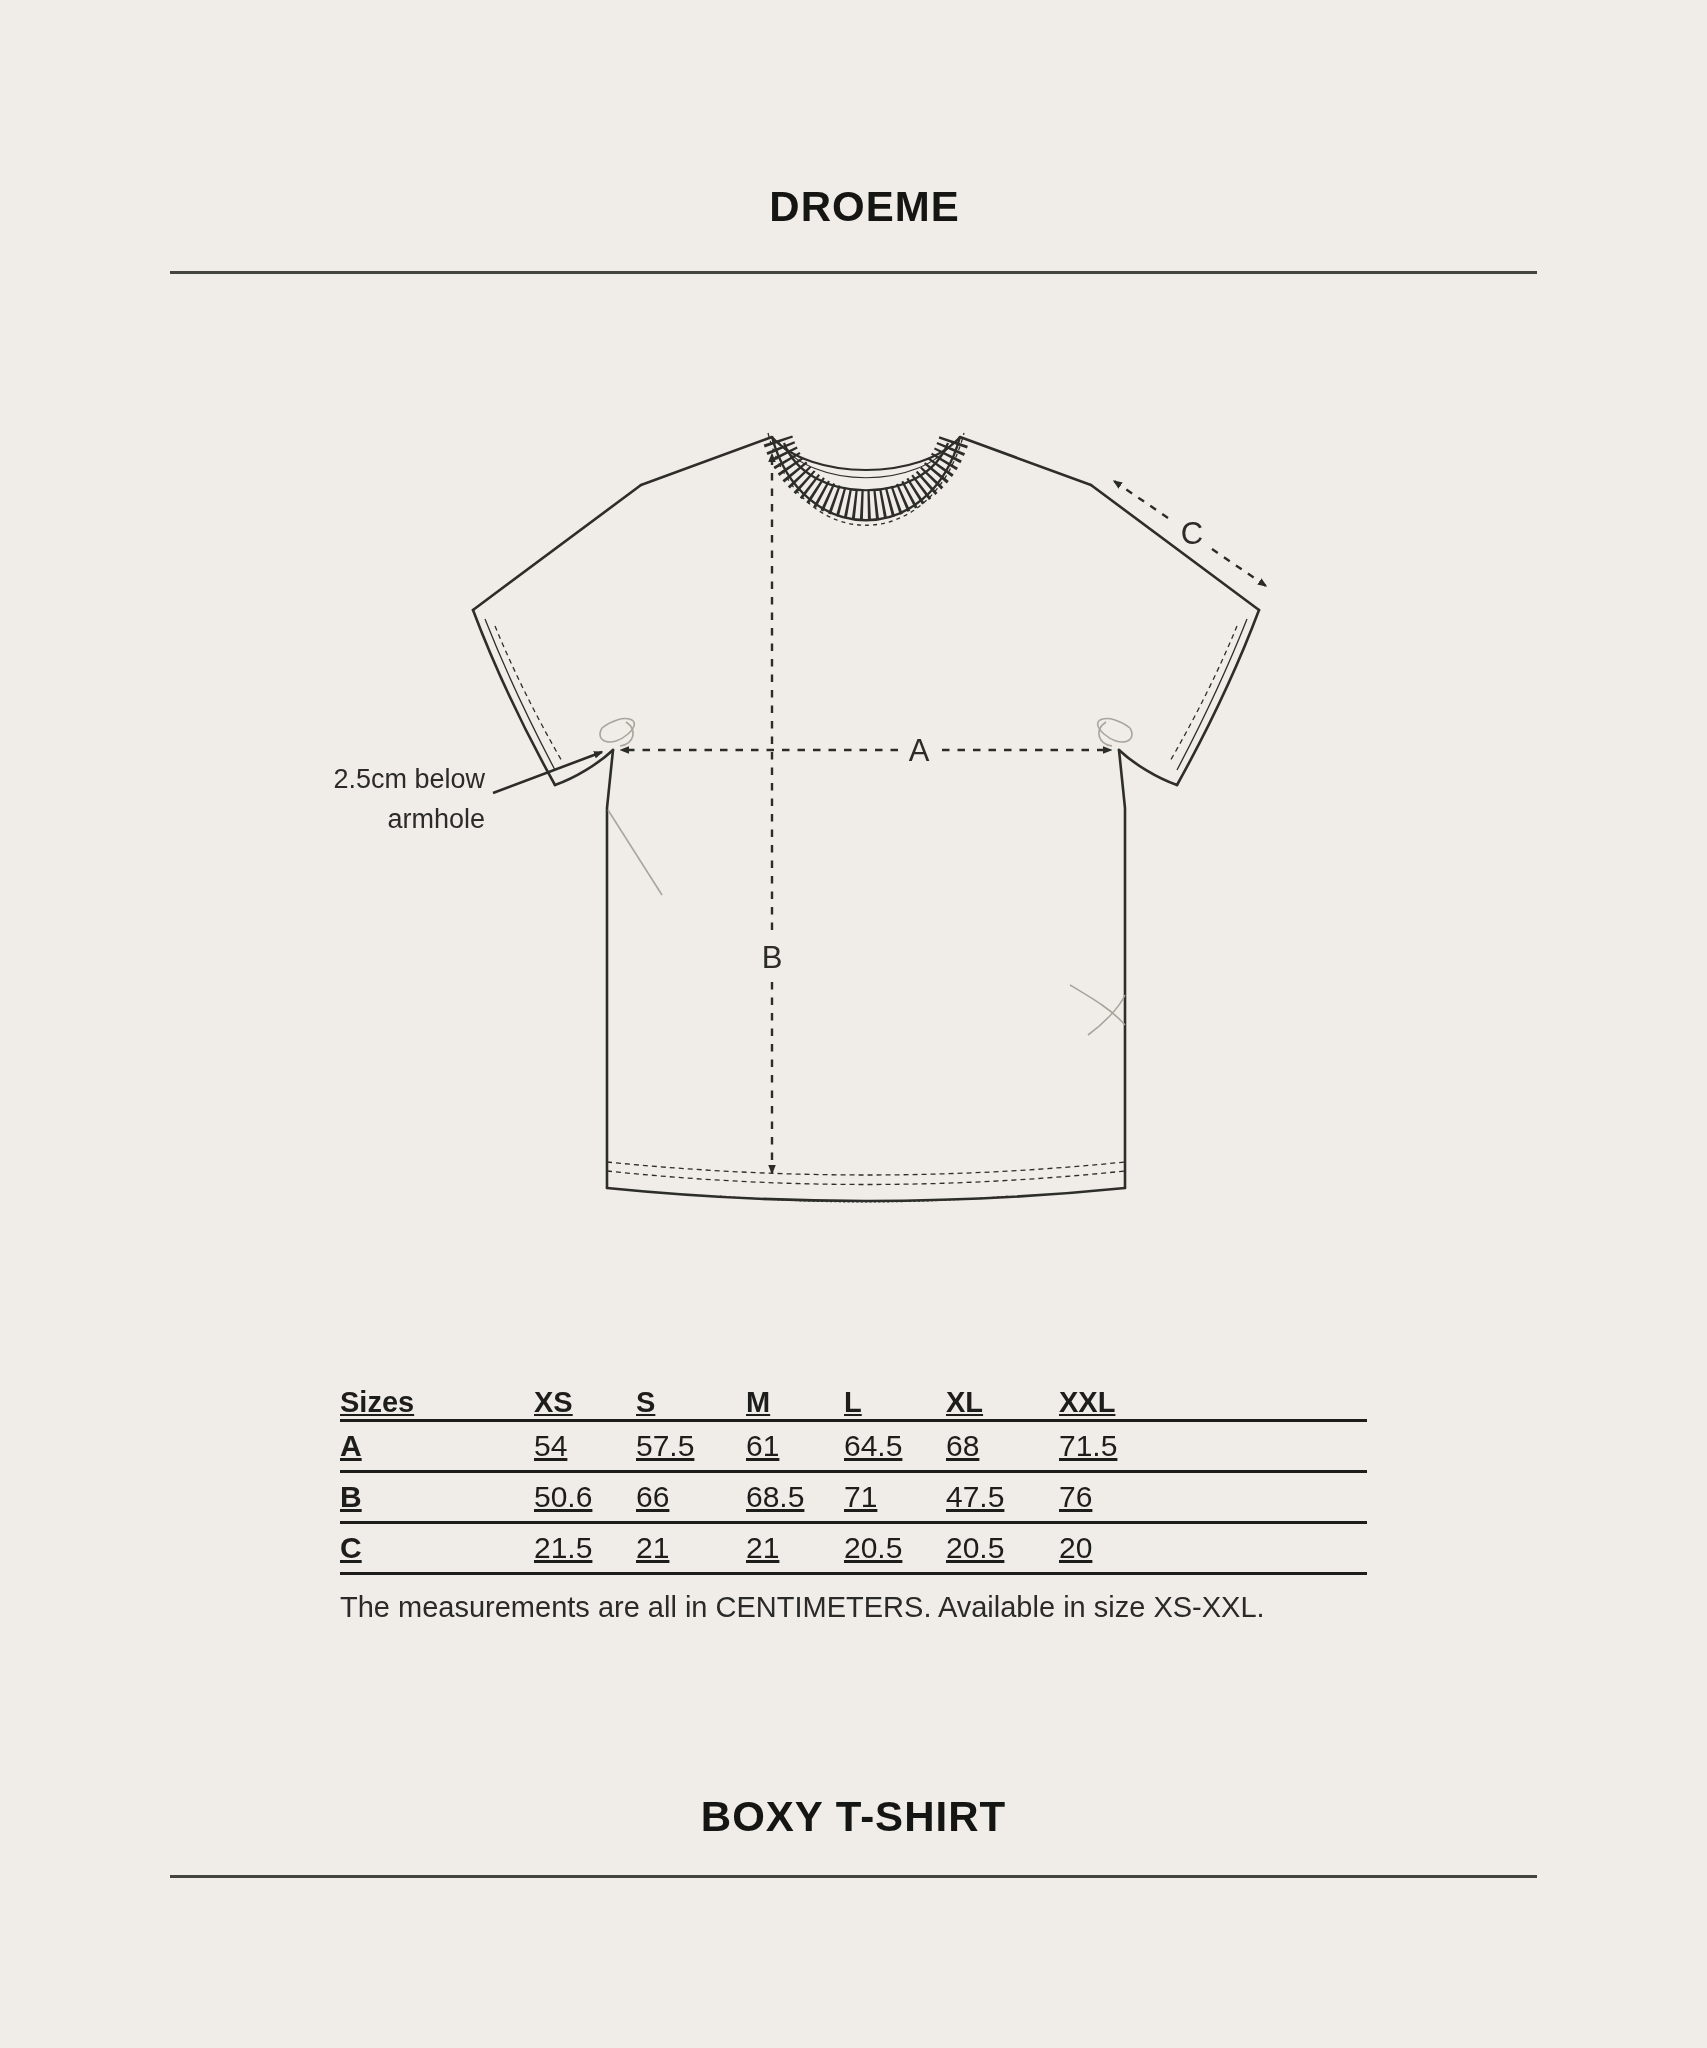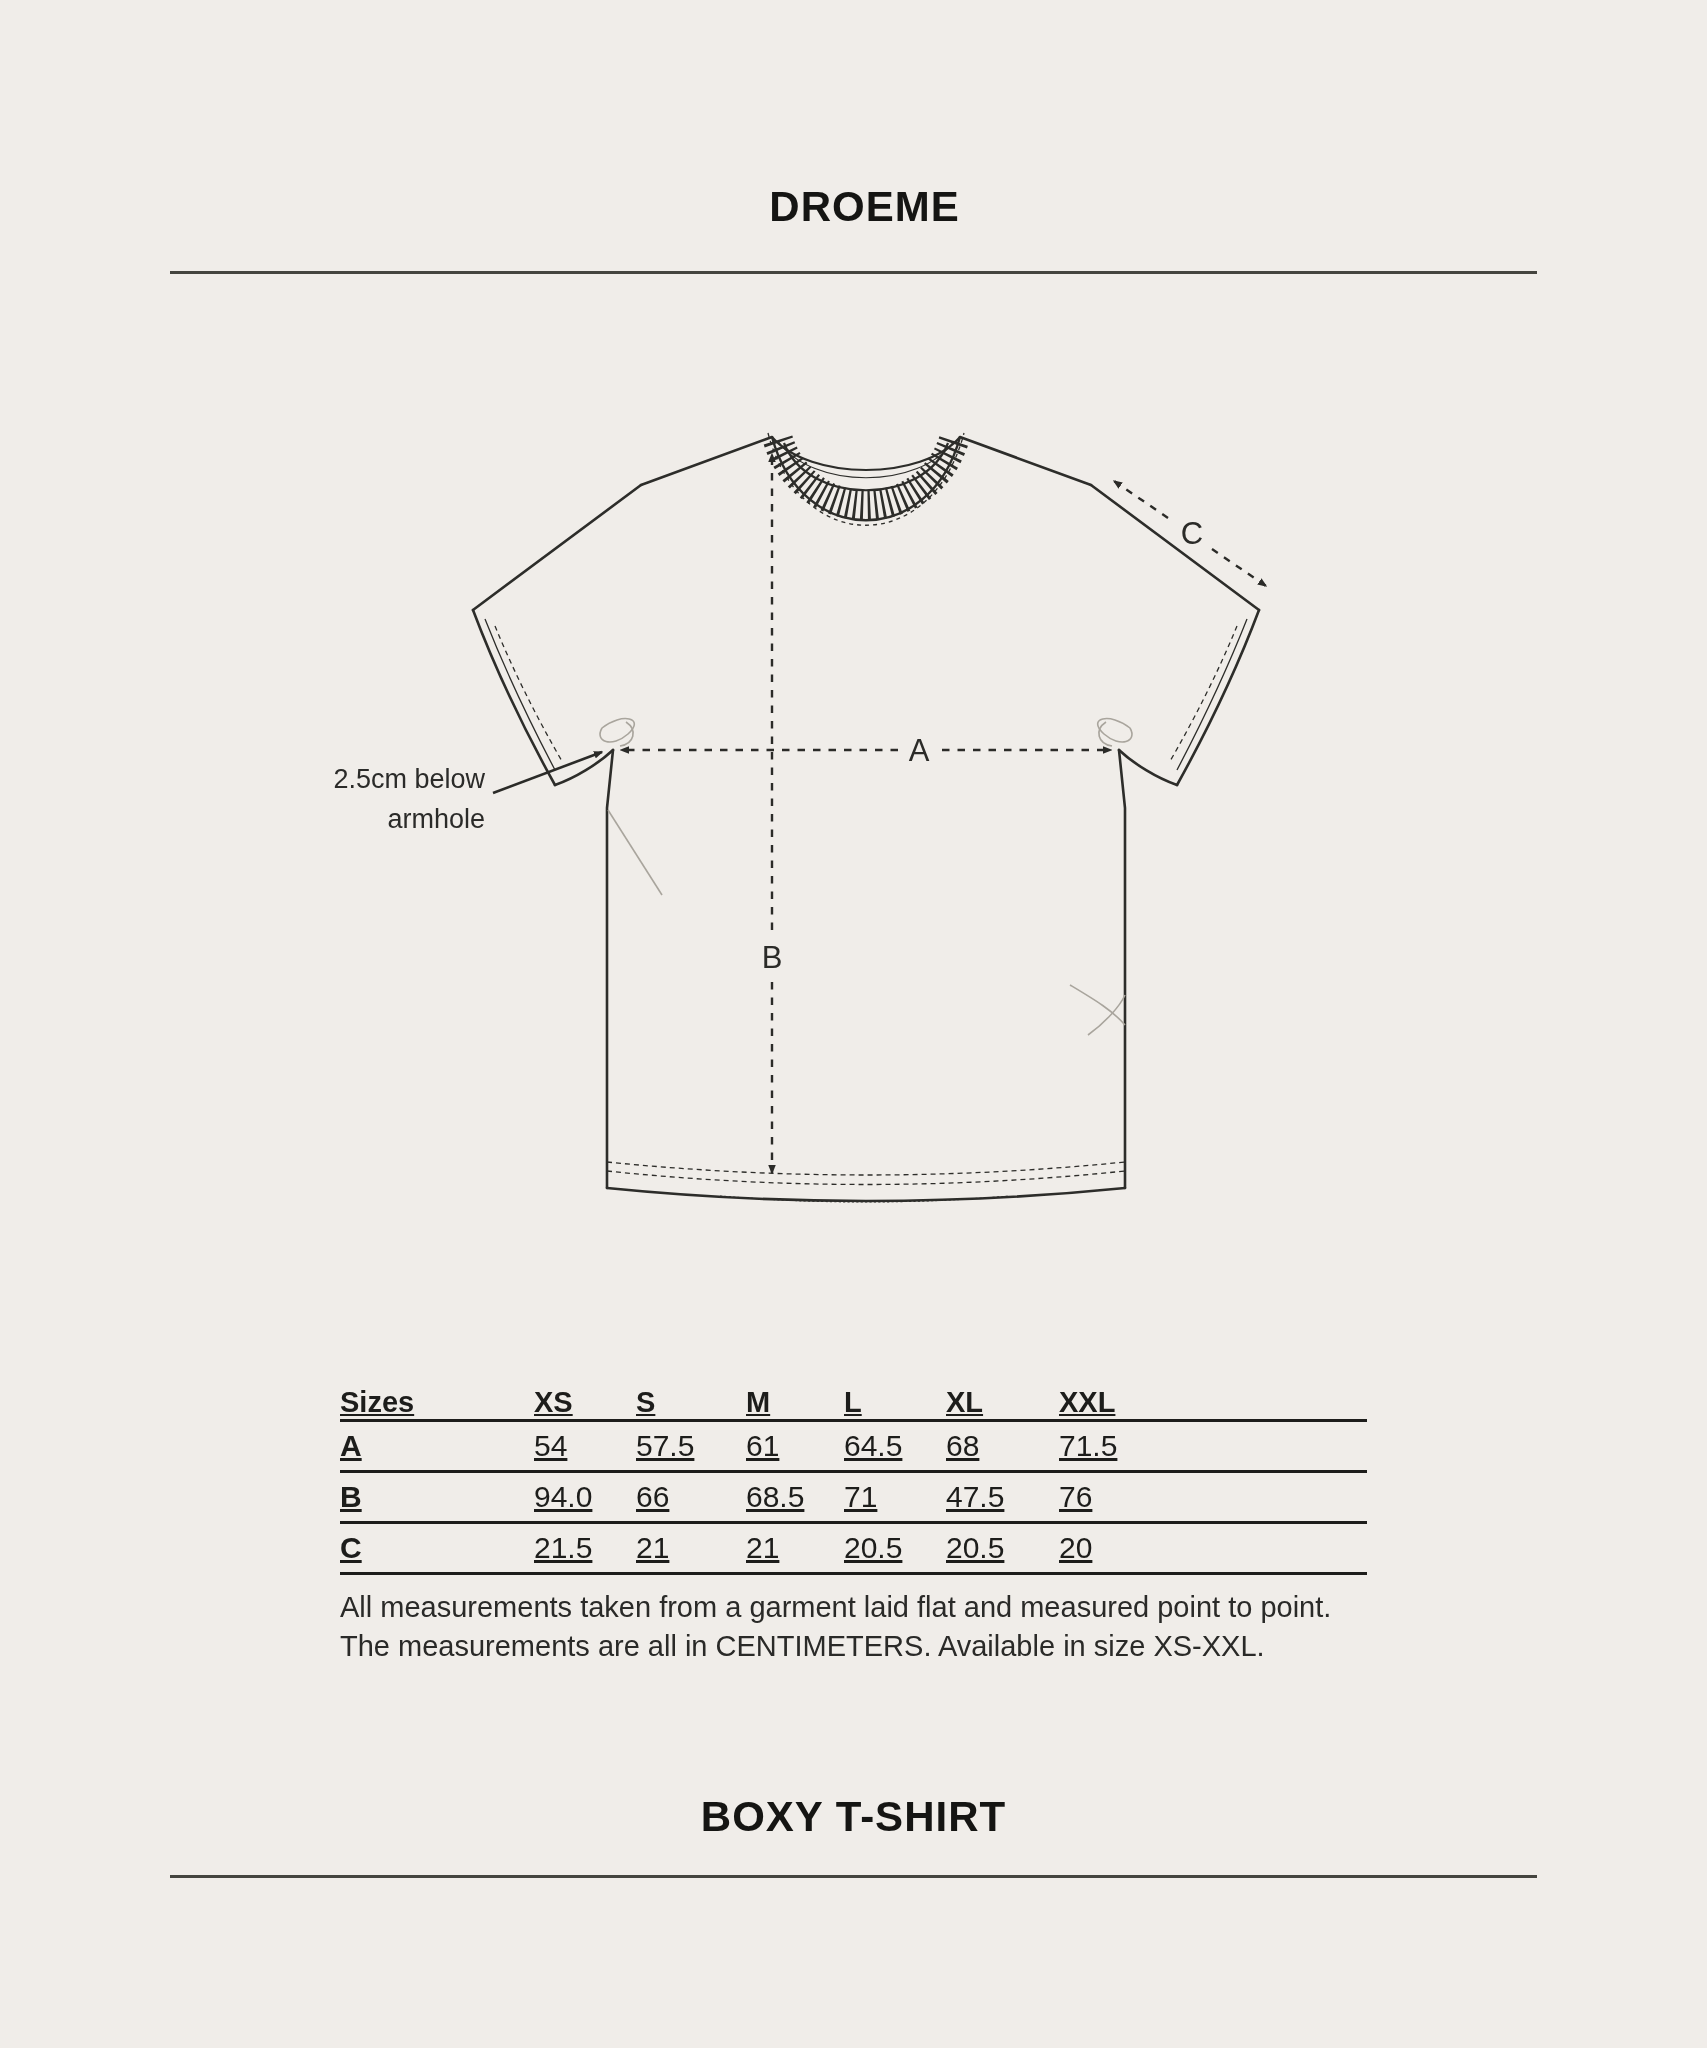--- a/index.html
+++ b/index.html
@@ -156,41 +156,40 @@
       <div class="t-cell">54</div>
       <div class="t-cell">57.5</div>
       <div class="t-cell">61</div>
       <div class="t-cell">64.5</div>
       <div class="t-cell">68</div>
       <div class="t-cell">71.5</div>
       <div class="t-cell"></div>
     </div>
     <div class="t-row t-data">
       <div class="t-cell t-label">B</div>
-      <div class="t-cell">94.0</div>
+      <div class="t-cell">50.6</div>
       <div class="t-cell">66</div>
       <div class="t-cell">68.5</div>
       <div class="t-cell">71</div>
       <div class="t-cell">47.5</div>
       <div class="t-cell">76</div>
       <div class="t-cell"></div>
     </div>
     <div class="t-row t-data">
       <div class="t-cell t-label">C</div>
       <div class="t-cell">21.5</div>
       <div class="t-cell">21</div>
       <div class="t-cell">21</div>
       <div class="t-cell">20.5</div>
       <div class="t-cell">20.5</div>
       <div class="t-cell">20</div>
       <div class="t-cell"></div>
     </div>
   </div>
 
   <div class="notes">
-    <div>All measurements taken from a garment laid flat and measured point to point.</div>
     <div>The measurements are all in CENTIMETERS. Available in size XS-XXL.</div>
   </div>
 
   <div class="product-title">BOXY T-SHIRT</div>
   <div class="rule rule-bottom"></div>
 
 </div>
 
 </body></html>

